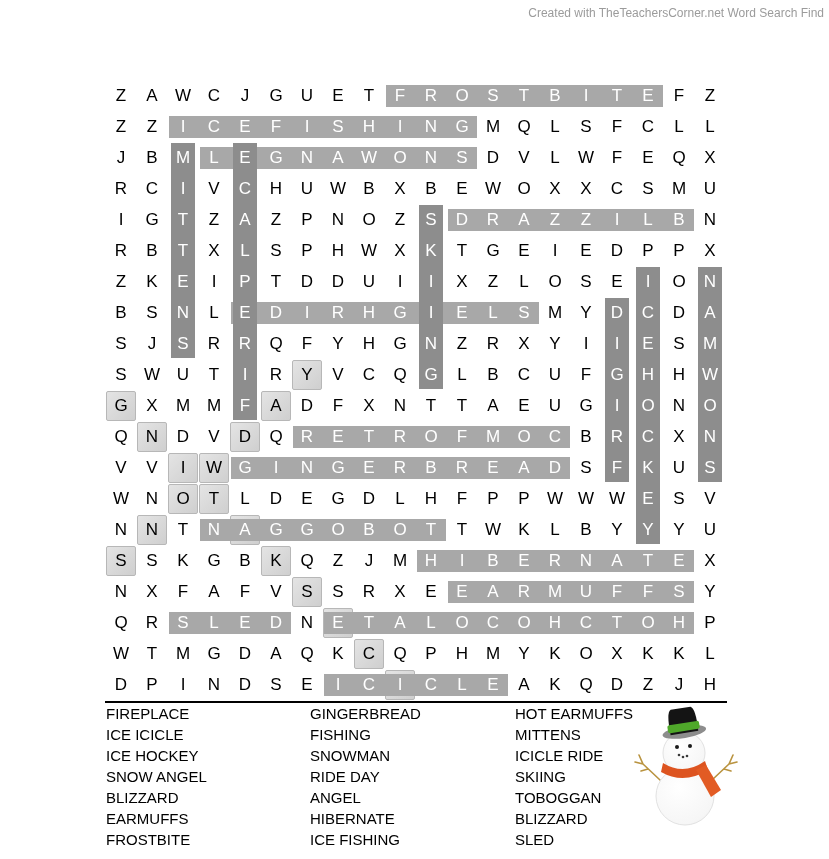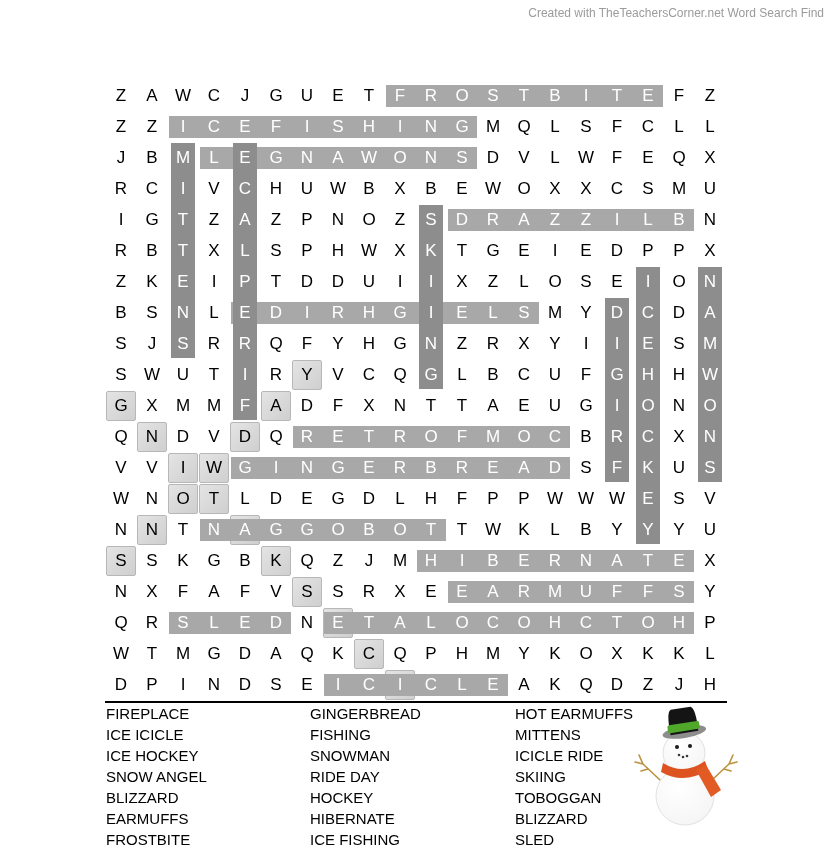--- a/index.html
+++ b/index.html
@@ -481,21 +481,21 @@
         <div class="word-item">SNOW ANGEL</div>
         <div class="word-item">BLIZZARD</div>
         <div class="word-item">EARMUFFS</div>
         <div class="word-item">FROSTBITE</div>
       </div>
     <div class="wl-col wl-col-2">
         <div class="word-item">GINGERBREAD</div>
         <div class="word-item">FISHING</div>
         <div class="word-item">SNOWMAN</div>
         <div class="word-item">RIDE DAY</div>
-        <div class="word-item">HOCKEY</div>
+        <div class="word-item">ANGEL</div>
         <div class="word-item">HIBERNATE</div>
         <div class="word-item">ICE FISHING</div>
       </div>
     <div class="wl-col wl-col-3">
         <div class="word-item">HOT EARMUFFS</div>
         <div class="word-item">MITTENS</div>
         <div class="word-item">ICICLE RIDE</div>
         <div class="word-item">SKIING</div>
         <div class="word-item">TOBOGGAN</div>
         <div class="word-item">BLIZZARD</div>

